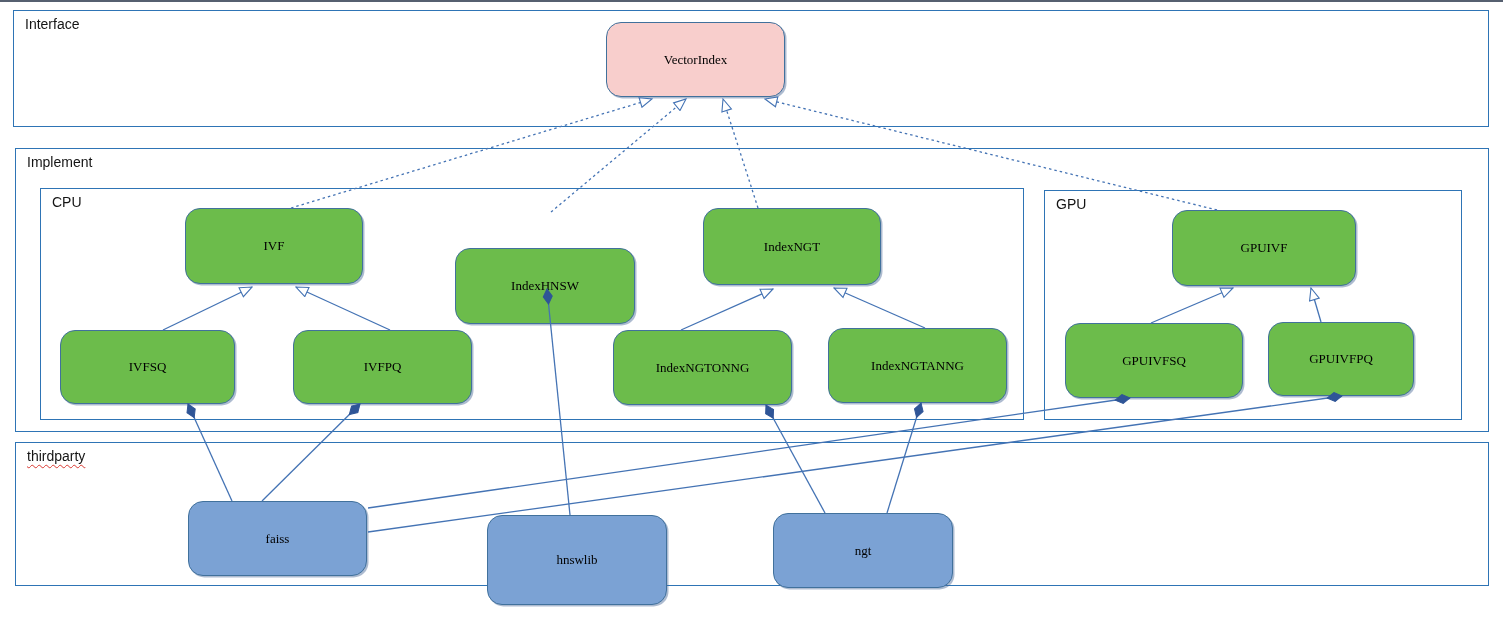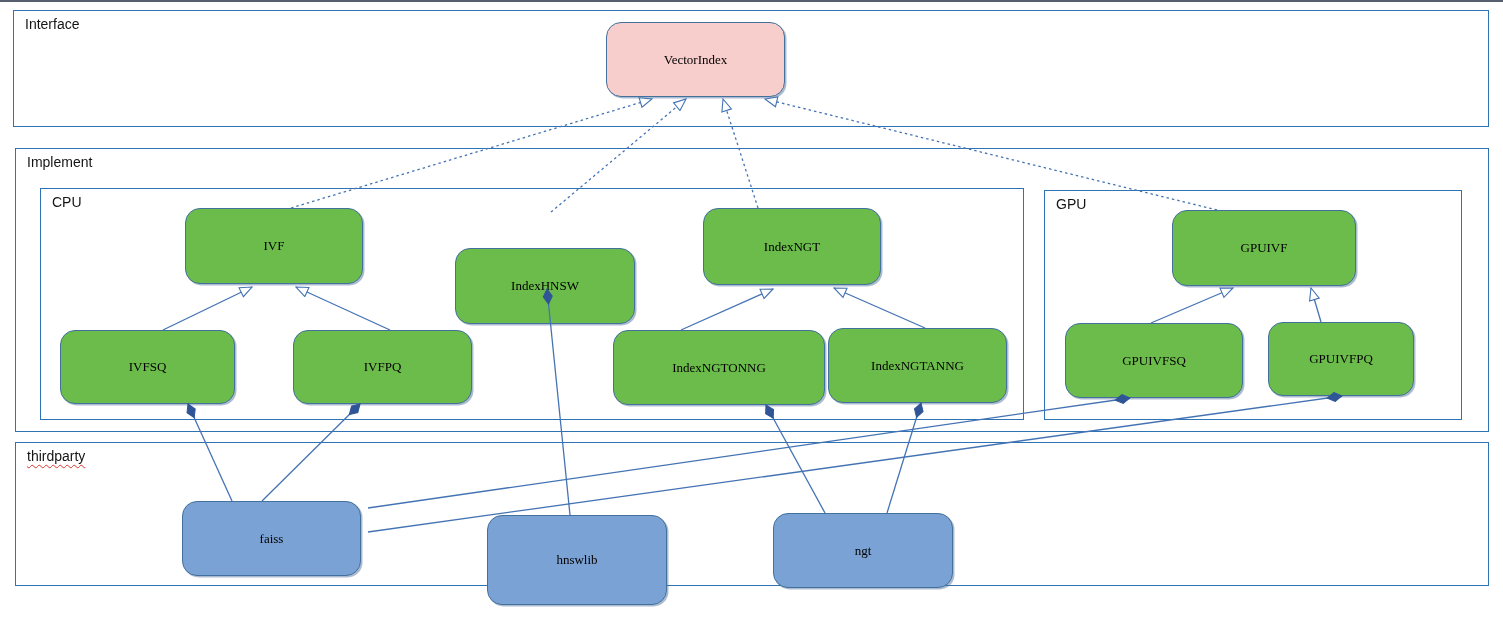--- a/index.html
+++ b/index.html
@@ -88,36 +88,36 @@
       </div>
       <div class="node impl" style="left: 703px; top: 208px; width: 178px; height: 77px;">
         <span>IndexNGT</span>
       </div>
       <div class="node impl" style="left: 60px; top: 330px; width: 175px; height: 74px;">
         <span>IVFSQ</span>
       </div>
       <div class="node impl" style="left: 293px; top: 330px; width: 179px; height: 74px;">
         <span>IVFPQ</span>
       </div>
-      <div class="node impl" style="left: 613px; top: 330px; width: 212px; height: 75px;">
+      <div class="node impl" style="left: 613px; top: 330px; width: 179px; height: 75px;">
         <span>IndexNGTONNG</span>
       </div>
       <div class="node impl" style="left: 828px; top: 328px; width: 179px; height: 75px;">
         <span>IndexNGTANNG</span>
       </div>
       <div class="node impl" style="left: 1172px; top: 210px; width: 184px; height: 76px;">
         <span>GPUIVF</span>
       </div>
       <div class="node impl" style="left: 1065px; top: 323px; width: 178px; height: 75px; text-align: center;">
         <span>GPUIVFSQ</span>
       </div>
       <div class="node impl" style="left: 1268px; top: 322px; width: 146px; height: 74px;">
         <span>GPUIVFPQ</span>
       </div>
-      <div class="node thirdparty" style="left: 182px; top: 501px; width: 179px; height: 75px; justify-content: center;">
+      <div class="node thirdparty" style="left: 188px; top: 501px; width: 179px; height: 75px; justify-content: center;">
         <span>faiss</span>
       </div>
       <div class="node thirdparty" style="left: 487px; top: 515px; width: 180px; height: 90px;">
         <span>hnswlib</span>
       </div>
       <div class="node thirdparty" style="left: 773px; top: 513px; width: 180px; height: 75px;">
         <span>ngt</span>
       </div>
     </div>
   <svg id="edges" width="1503" height="628" viewBox="0 0 1503 628">

